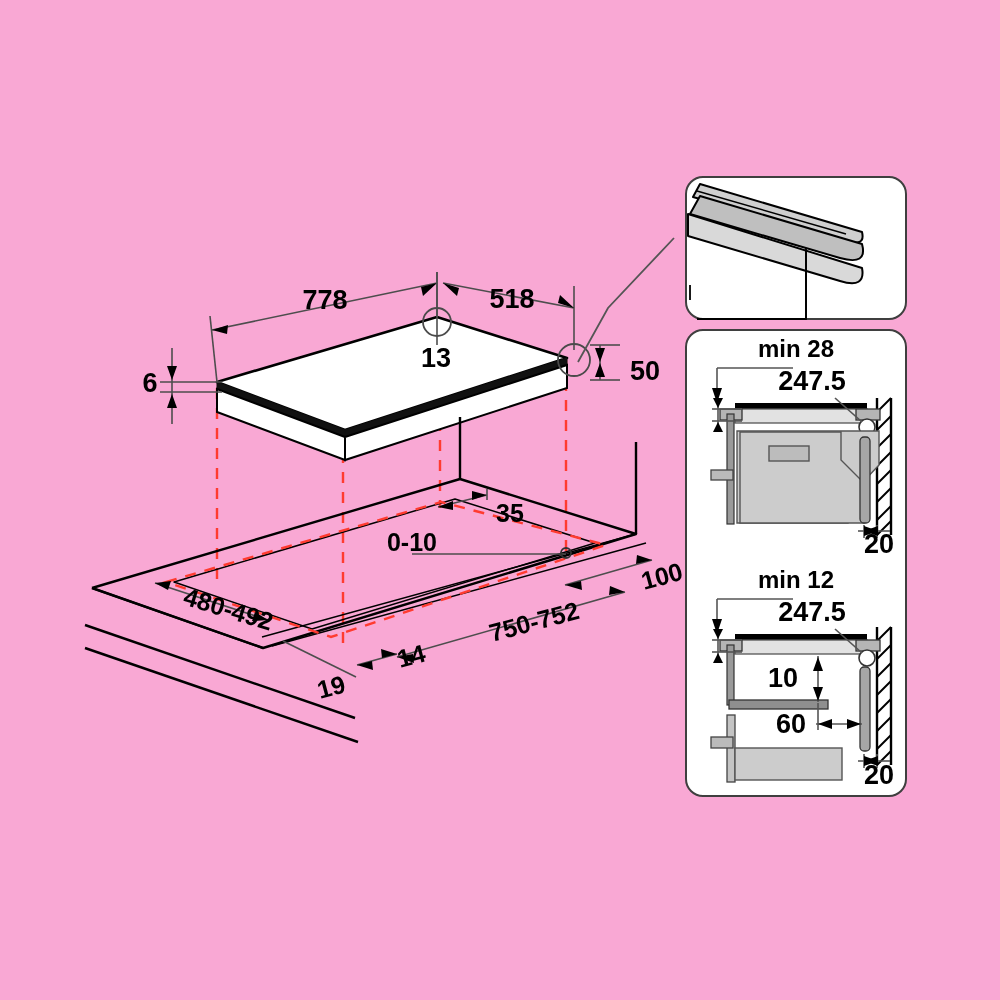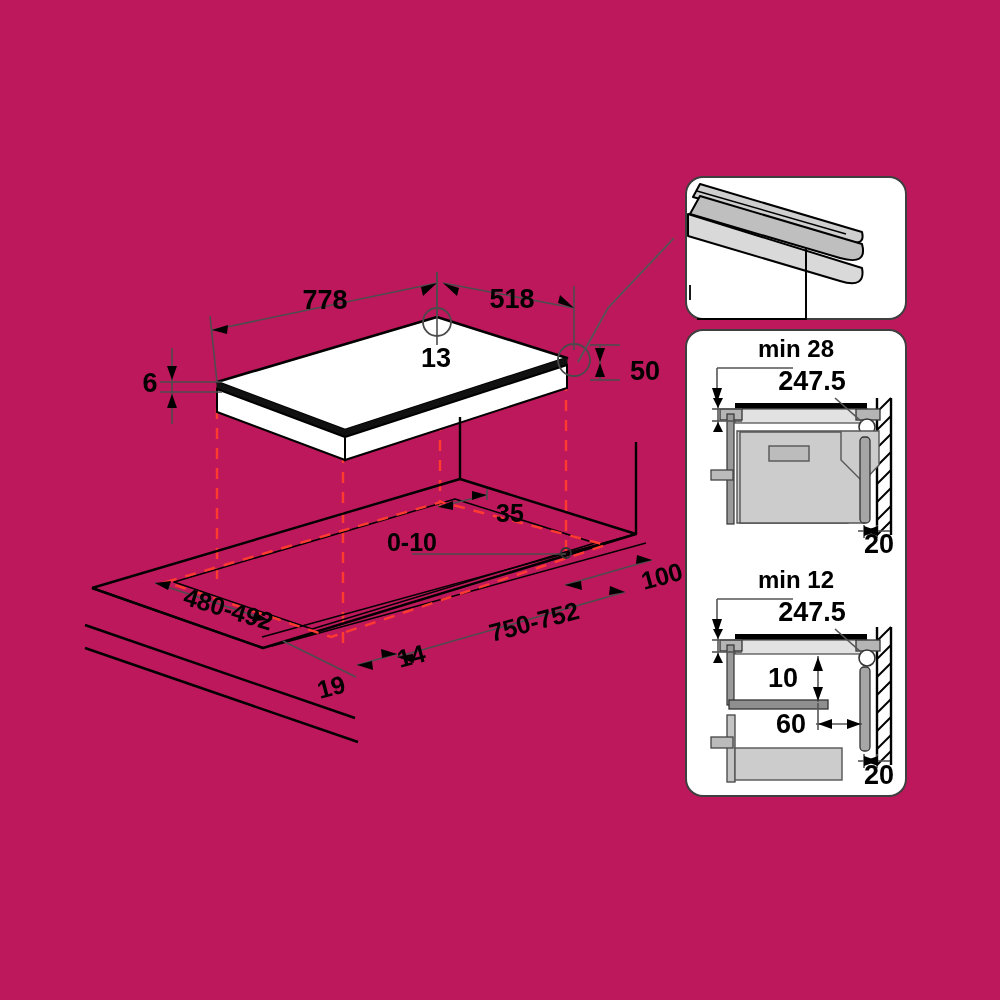--- a/index.html
+++ b/index.html
@@ -10,21 +10,21 @@
   body {
     width: 1000px;
     height: 1000px;
     font-family: "Liberation Sans", sans-serif;
     overflow: hidden;
   }
   #stage {
     position: relative;
     width: 1000px;
     height: 1000px;
-    background: #be185d;
+    background: #f9a8d4;
   }
   svg.layer {
     position: absolute;
     left: 0;
     top: 0;
     width: 1000px;
     height: 1000px;
   }
   .dim-text {
     font-family: "Liberation Sans", sans-serif;

